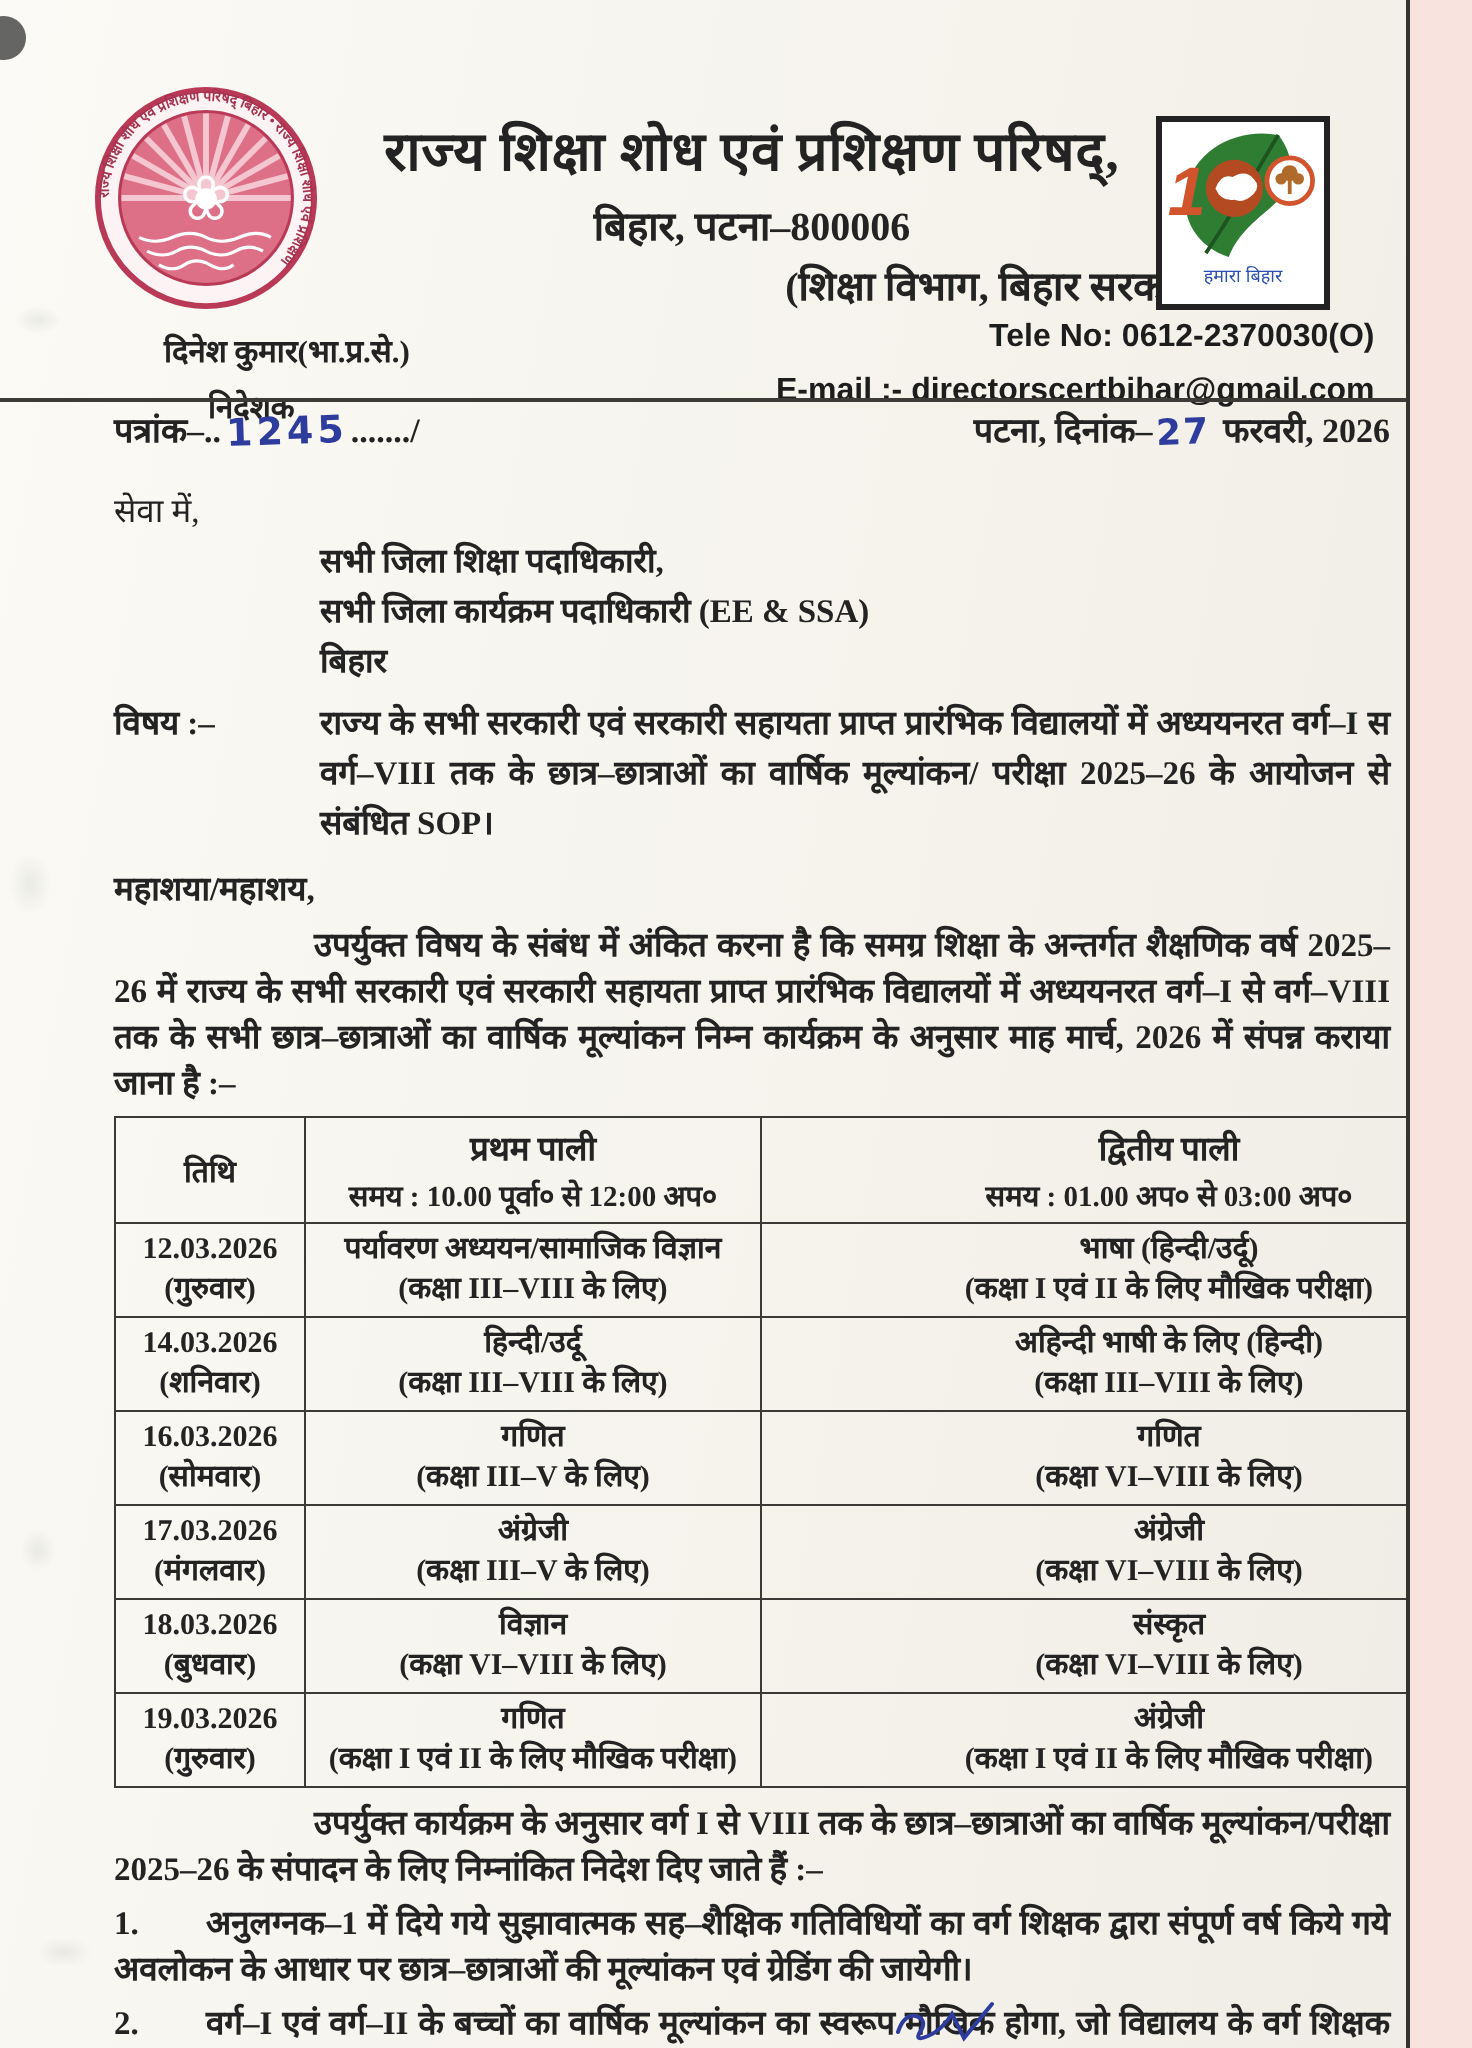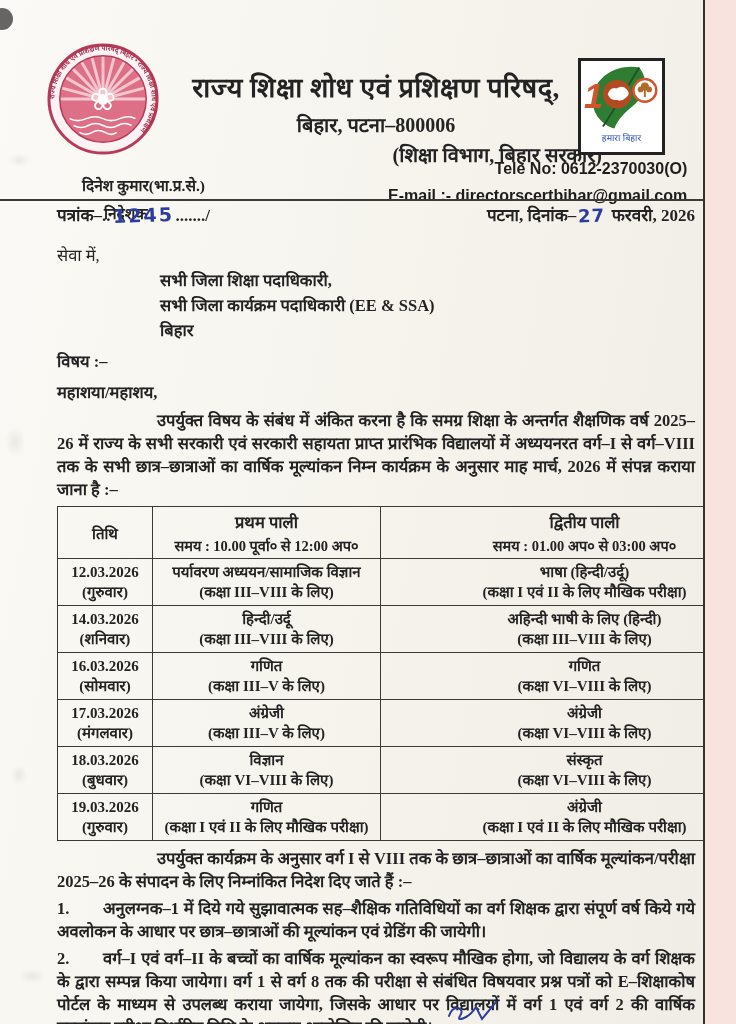--- a/index.html
+++ b/index.html
@@ -10,28 +10,28 @@
   .pink-edge { position:absolute; left:703px; top:0; width:33px; height:1024px;
                background:#f8e3df; border-left:2.5px solid #35332f; }
   .corner-blob { position:absolute; left:-9px; top:8px; width:22px; height:22px; border-radius:50%;
                  background:#4a4a4a; opacity:.85; }
   .smudge { position:absolute; border-radius:50%; background:radial-gradient(closest-side,#8a9387,transparent 70%); opacity:.14; }
   .sm1{left:2px;top:150px;width:34px;height:20px;} .sm2{left:0;top:420px;width:30px;height:44px;}
   .sm3{left:6px;top:760px;width:26px;height:30px;} .sm4{left:12px;top:965px;width:40px;height:22px;}
 
   
   .seal { position:absolute; left:46px; top:42px; width:114px; height:114px; }
-  .head-center { position:absolute; left:150px; top:68px; width:452px; text-align:center; }
+  .head-center { position:absolute; left:150px; top:56px; width:452px; text-align:center; }
   .org-name { font-size:27px; font-weight:700; letter-spacing:.5px; }
   .org-address { font-size:20px; font-weight:700; margin-top:6px; }
   .org-dept { font-size:20px; font-weight:700; margin-top:3px;text-align:right; }
   .bihar-logo { position:absolute; left:578px; top:58px; width:87px; height:97px; background:#fff;
                 border:3.5px solid #222; display:flex; flex-direction:column; align-items:center; padding-top:2px; }
   .logo-caption { font-size:9px; color:#2b4fae; font-family:"Liberation Sans",sans-serif; margin-top:-2px; }
-  .director-block { position:absolute; left:82px; top:174px; font-size:15.5px; font-weight:700; }
+  .director-block { position:absolute; left:82px; top:164px; font-size:15.5px; font-weight:700; }
   .director-title { margin-left:22px; margin-top:6px; }
   .contact-block { position:absolute; left:388px; top:160px; font-family:"Liberation Sans",sans-serif;
                    font-size:16px; font-weight:700; color:#1d1d1d;text-align:right; }
   .contact-block div + div { margin-top:9px; }
   .rule { position:absolute; left:0; top:199px; width:703px; height:2px; background:#3d3b38; }
 
   
   .content { position:absolute; left:0; top:203px; width:703px; padding:0 8px 0 57px; font-size:16.5px; }
   .meta-line { display:flex; justify-content:space-between; font-weight:700; font-size:17px; }
   .hand { color:#2e3d9d; font-family:"DejaVu Sans",sans-serif; font-weight:700; font-size:19px;
@@ -154,20 +154,21 @@
 
       <div class="salutation">सेवा में,</div>
       <div class="recipients">
         <div>सभी जिला शिक्षा पदाधिकारी,</div>
         <div>सभी जिला कार्यक्रम पदाधिकारी (EE &amp; SSA)</div>
         <div>बिहार</div>
       </div>
 
       <div class="subject-row">
         <div class="subject-label">विषय :–</div>
+        <div class="subject-text">राज्य के सभी सरकारी एवं सरकारी सहायता प्राप्त प्रारंभिक विद्यालयों में अध्ययनरत वर्ग–I स  वर्ग–VIII तक के छात्र–छात्राओं का वार्षिक मूल्यांकन/ परीक्षा 2025–26 के आयोजन से संबंधित SOP।</div>
       </div>
 
       <div class="greeting">महाशया/महाशय,</div>
 
       <div class="para indent">उपर्युक्त विषय के संबंध में अंकित करना है कि समग्र शिक्षा के अन्तर्गत शैक्षणिक वर्ष 2025–26 में राज्य के सभी सरकारी एवं सरकारी सहायता प्राप्त प्रारंभिक विद्यालयों में अध्ययनरत वर्ग–I से वर्ग–VIII तक के सभी छात्र–छात्राओं का वार्षिक मूल्यांकन निम्न कार्यक्रम के अनुसार माह मार्च, 2026 में संपन्न कराया जाना है :–</div>
 
       <table class="exam-table">
         <colgroup>
             <col class="c-date">
             <col class="c-s1">

